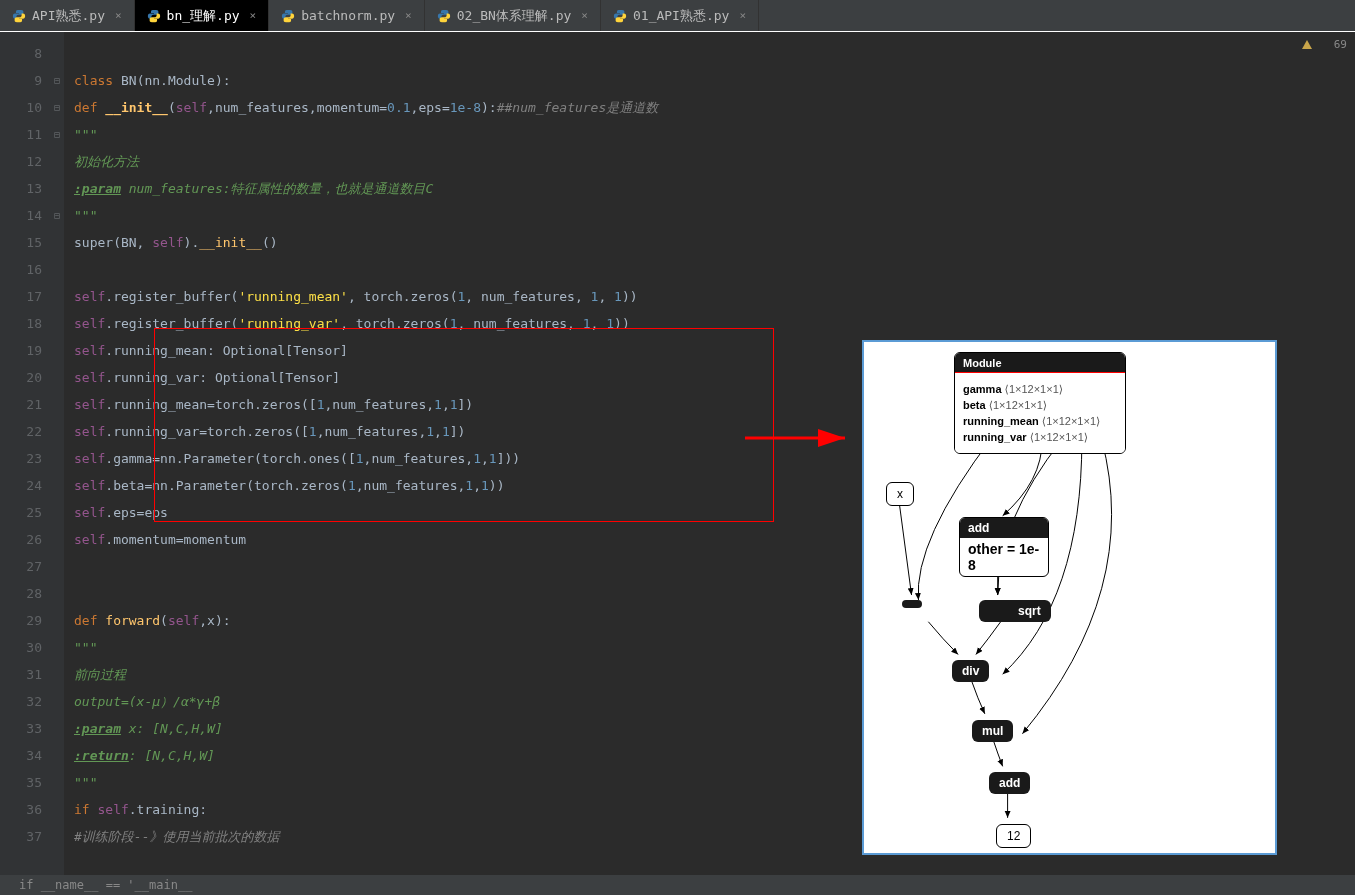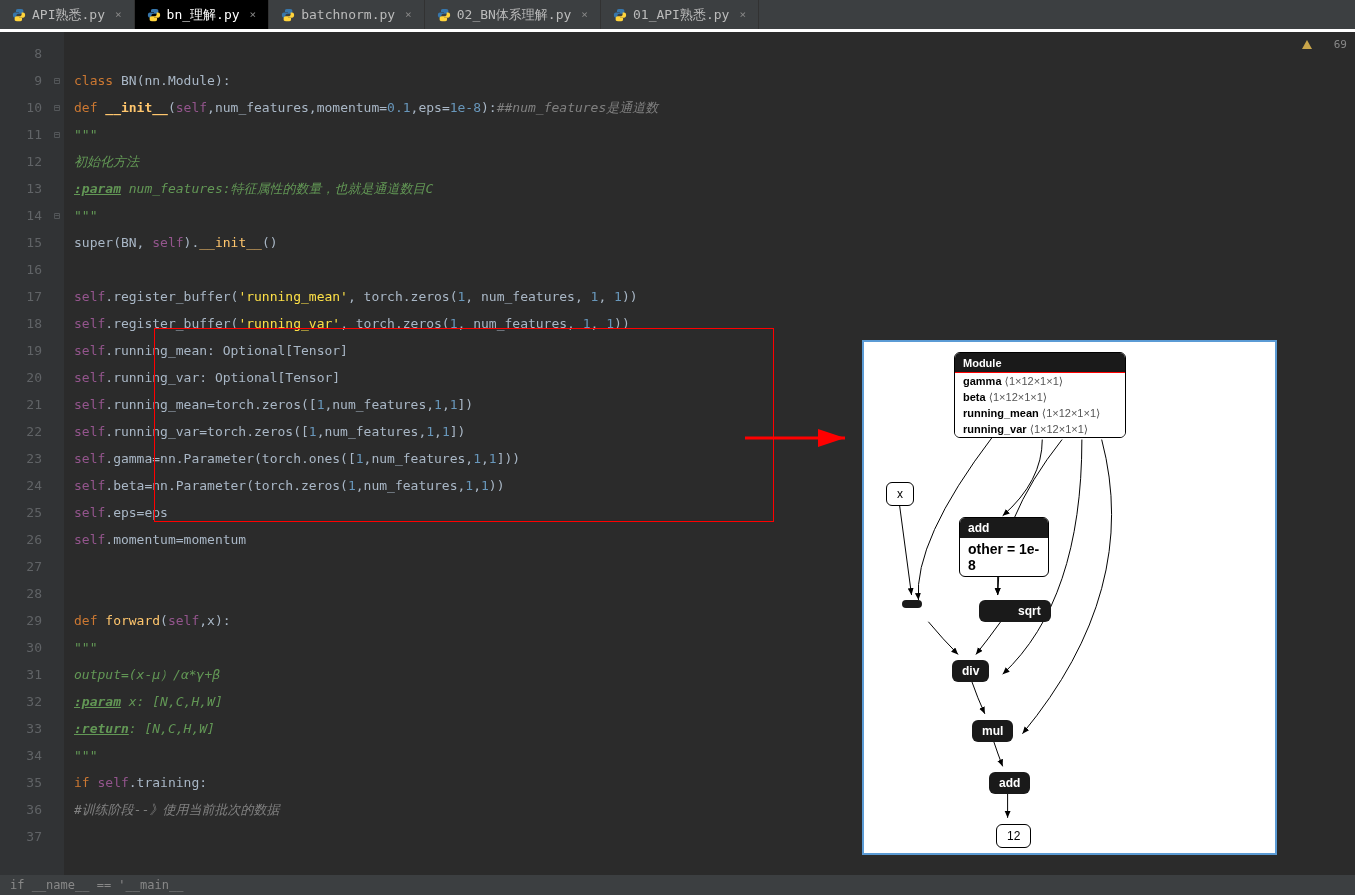--- a/index.html
+++ b/index.html
@@ -8,21 +8,21 @@
       font-family: 'Consolas', 'Monaco', monospace;
       font-size: 13px;
       overflow: hidden;
       width: 1355px;
       height: 895px;
     }
     .tabs {
       display: flex;
       background: #3c3f41;
       height: 32px;
-      border-bottom: 3px solid #ffffff;
+      border-bottom: 1px solid #ffffff;
     }
     .tab {
       display: flex;
       align-items: center;
       padding: 0 12px;
       height: 100%;
       color: #bbbbbb;
       cursor: pointer;
       border-right: 1px solid #323232;
       gap: 6px;
@@ -116,21 +116,21 @@
       font-size: 11px;
     }
     .module-header {
       background: #1a1a1a;
       color: #fff;
       padding: 4px 8px;
       font-weight: bold;
     }
     .module-body {
       background: #fff;
-      padding: 0 8px;
+      padding: 8px 8px;
       border: 1px solid #ff0000;
       margin: -1px;
     }
     .module-row { line-height: 16px; }
     .module-row b { font-weight: bold; }
     .module-row span { color: #555; }
     .node {
       position: absolute;
       background: #1a1a1a;
       color: #fff;
@@ -157,21 +157,21 @@
     .node-add-big .nb { color:#000; padding:3px 8px; font-size:14px;}
     .breadcrumb {
       position: absolute;
       bottom: 0;
       left: 0;
       height: 20px;
       background: #3c3f41;
       width: 100%;
       color: #888;
       font-size: 12px;
-      padding: 2px 10px;
+      padding: 2px 19px;
       display: flex;
       align-items: center;
     }
     .warn-badge {
       position: absolute;
       right: 8px;
       top: 38px;
       color: #888;
       font-size: 11px;
       display: flex;
@@ -292,20 +292,21 @@
     <div class="line">        <span class="self">self</span><span>.running_mean=torch.zeros([</span><span class="num">1</span><span>,num_features,</span><span class="num">1</span><span>,</span><span class="num">1</span><span>])</span></div>
     <div class="line">        <span class="self">self</span><span>.running_var=torch.zeros([</span><span class="num">1</span><span>,num_features,</span><span class="num">1</span><span>,</span><span class="num">1</span><span>])</span></div>
     <div class="line">        <span class="self">self</span><span>.gamma=nn.Parameter(torch.ones([</span><span class="num">1</span><span>,num_features,</span><span class="num">1</span><span>,</span><span class="num">1</span><span>]))</span></div>
     <div class="line">        <span class="self">self</span><span>.beta=nn.Parameter(torch.zeros(</span><span class="num">1</span><span>,num_features,</span><span class="num">1</span><span>,</span><span class="num">1</span><span>))</span></div>
     <div class="line">        <span class="self">self</span><span>.eps=eps</span></div>
     <div class="line">        <span class="self">self</span><span>.momentum=momentum</span></div>
     <div class="line"></div>
     <div class="line"></div>
     <div class="line">    <span class="kw">def </span><span class="fn">forward</span><span>(</span><span class="self">self</span><span>,x):</span></div>
     <div class="line">        <span class="doc">"""</span></div>
+    <div class="line">        <span class="doc">前向过程</span></div>
     <div class="line">        <span class="doc">output=(x-μ）/α*γ+β</span></div>
     <div class="line">        <span class="doctag">:param</span><span class="doc"> x: [N,C,H,W]</span></div>
     <div class="line">        <span class="doctag">:return</span><span class="doc">: [N,C,H,W]</span></div>
     <div class="line">        <span class="doc">"""</span></div>
     <div class="line">        <span class="kw">if </span><span class="self">self</span><span>.training:</span></div>
     <div class="line">            <span class="comment">#训练阶段--》使用当前批次的数据</span></div>
 
     <div class="red-box" style="left:90px; top:296px; width:620px; height:194px;"></div>
   </div>
 </div>

